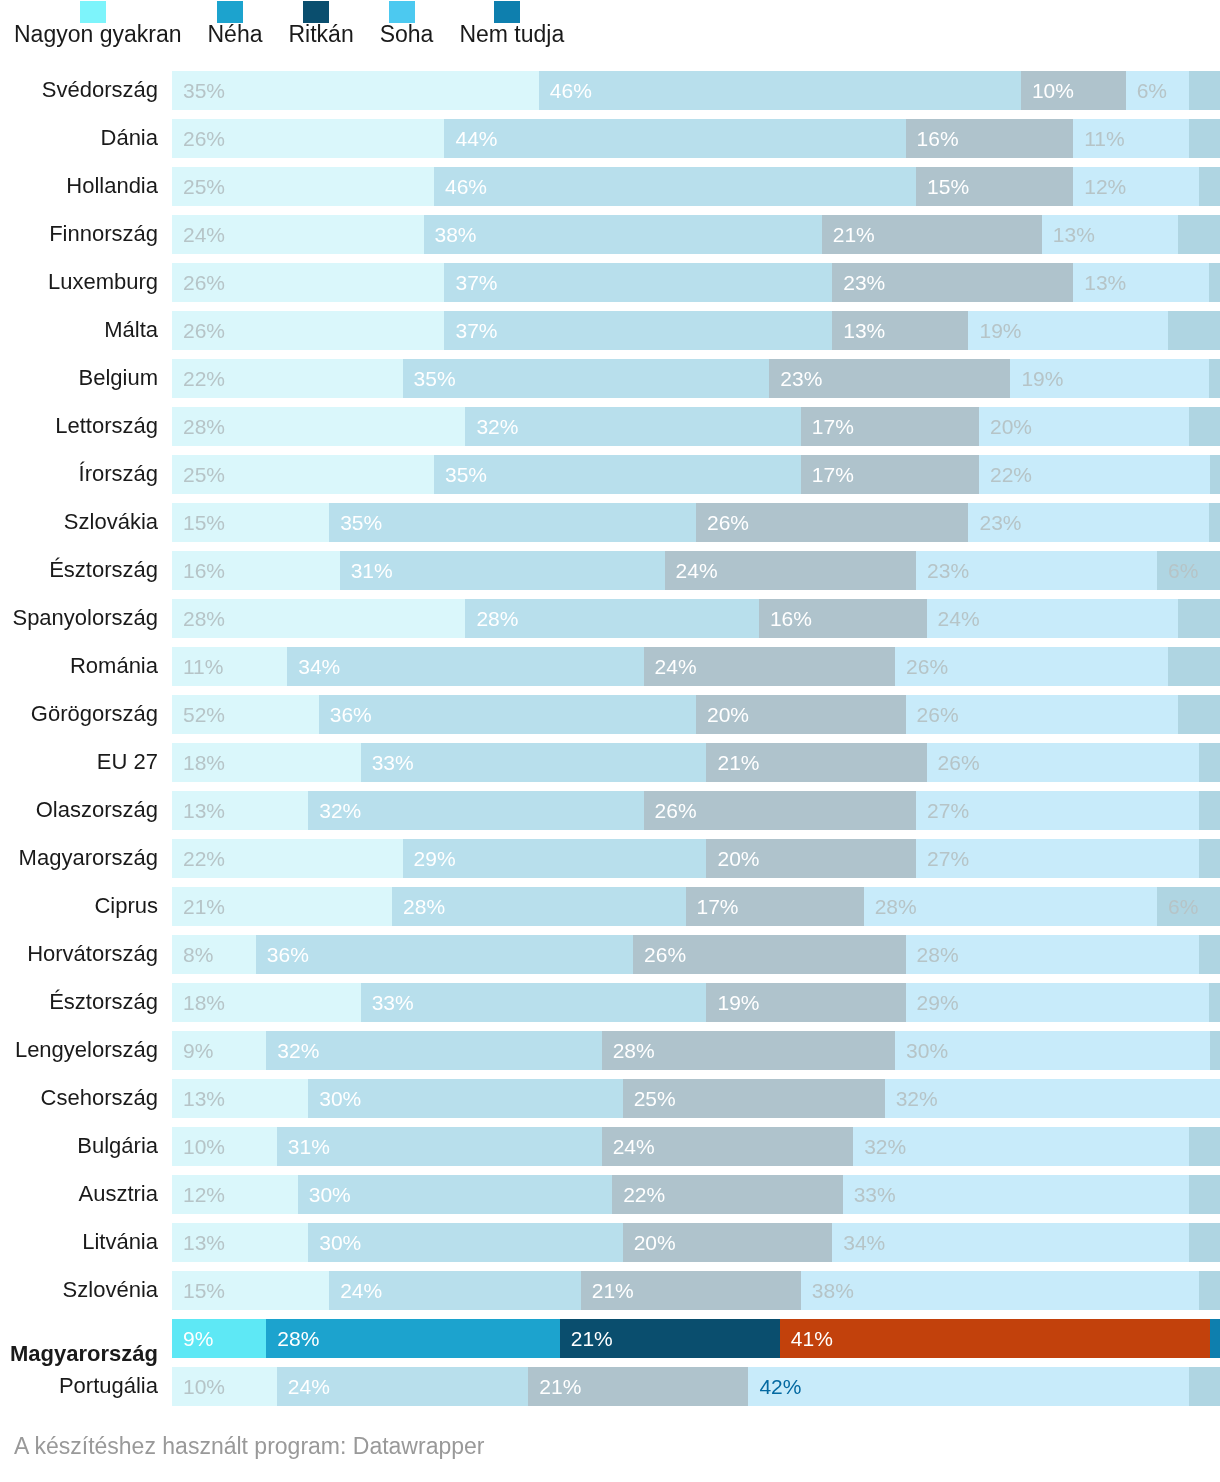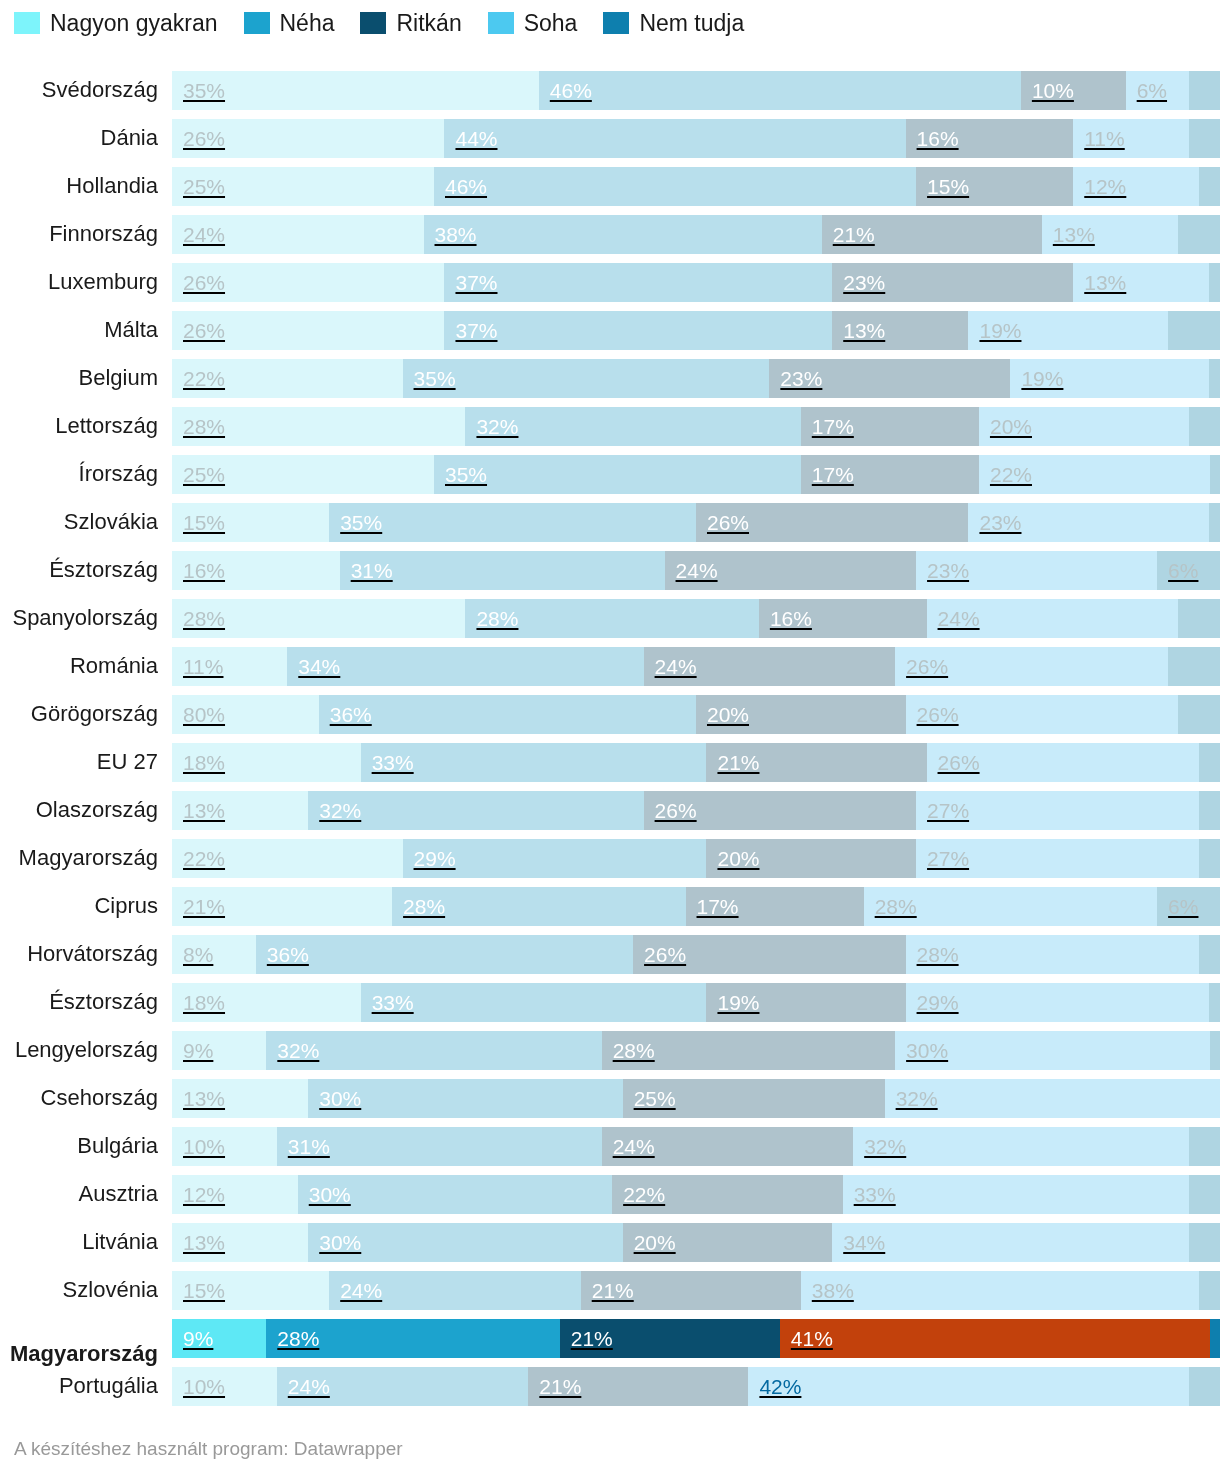--- a/index.html
+++ b/index.html
@@ -20,21 +20,23 @@
   
   .legend {
     display: flex;
     align-items: center;
     height: 46px;
     padding-left: 14px;
     gap: 0px;
   }
   .legend-item {
     display: flex;
+    align-items: center;
     margin-right: 26px;
+    flex-direction: column;
   }
   .legend-swatch {
     width: 26px;
     height: 22px;
     margin-right: 10px;
     flex: none;
   }
   .legend-label {
     font-size: 23px;
     color: #1a1a1a;
@@ -66,42 +68,41 @@
   .row.highlight .row-label {
     font-weight: bold;
     margin-top: 32px;
   }
   .bar {
     position: relative;
     height: 39px;
     flex: 1 1 auto;
     display: flex;
     overflow: hidden;
-    text-decoration: underline;
   }
   .seg {
     position: relative;
     height: 100%;
     display: flex;
     align-items: center;
     overflow: hidden;
   }
   .seg-label {
     padding-left: 11px;
     font-size: 21px;
     line-height: 1;
     white-space: nowrap;
   }
 
   
   .footer {
     position: absolute;
     left: 14px;
     bottom: 22px;
-    font-size: 19px;
+    font-size: 23px;
     color: #999999;
     white-space: nowrap;
   }
 </style>
 </head>
 <body>
 
 <div class="page">
 
   <div class="legend" id="legend">
@@ -361,21 +362,21 @@
           <div class="seg" style="width: 26%; background: rgb(200, 235, 250);">
             <span class="seg-label" style="color: rgb(182, 196, 199);">26%</span>
           </div>
           <div class="seg" style="width: 5%; background: rgb(175, 213, 226);"></div>
         </div>
       </div>
       <div class="row">
         <div class="row-label">Görögország</div>
         <div class="bar">
           <div class="seg" style="width: 14%; background: rgb(218, 247, 251);">
-            <span class="seg-label" style="color: rgb(182, 196, 199);">80%</span>
+            <span class="seg-label" style="color: rgb(182, 196, 199);">52%</span>
           </div>
           <div class="seg" style="width: 36%; background: rgb(184, 223, 236);">
             <span class="seg-label" style="color: rgb(255, 255, 255);">36%</span>
           </div>
           <div class="seg" style="width: 20%; background: rgb(175, 195, 204);">
             <span class="seg-label" style="color: rgb(255, 255, 255);">20%</span>
           </div>
           <div class="seg" style="width: 26%; background: rgb(200, 235, 250);">
             <span class="seg-label" style="color: rgb(182, 196, 199);">26%</span>
           </div>

